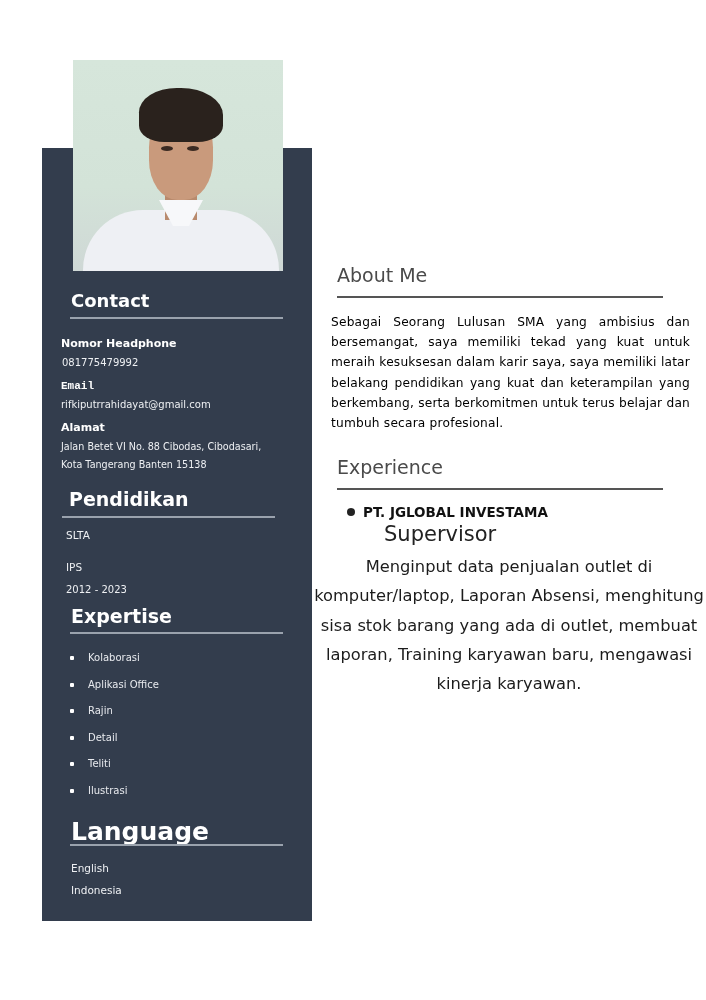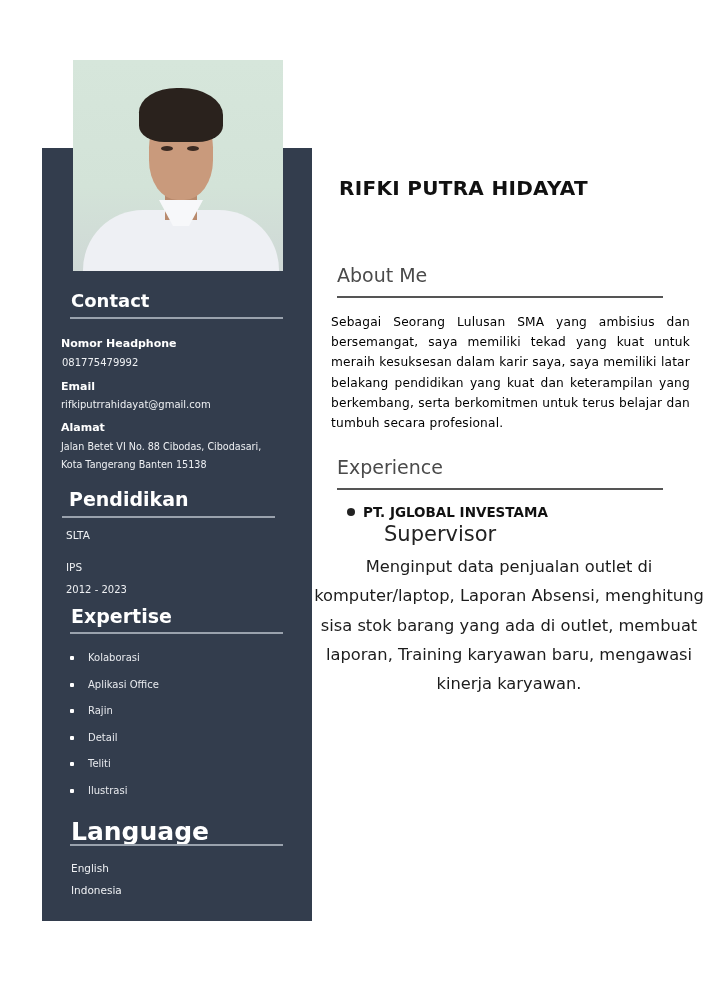--- a/index.html
+++ b/index.html
@@ -99,21 +99,21 @@
     <div class="eye l"></div>
     <div class="eye r"></div>
   </div>
 
   <div class="s-heading" style="left:71px; top:290px; font-size:18px;">Contact</div>
   <div class="s-rule" style="left:70px; top:317px; width:213px;"></div>
 
   <div class="s-label" style="left:61px; top:337px;">Nomor Headphone</div>
   <div class="s-small" style="left:62px; top:357px; font-size:10px;">081775479992</div>
 
-  <div class="s-label" style="left:61px; top:380px;">Email</div>
+  <div class="s-label" style="left:61px; top:380px;font-family:Liberation Mono, monospace;">Email</div>
   <div class="s-small" style="left:61px; top:399px; font-size:10px;">rifkiputrrahidayat@gmail.com</div>
 
   <div class="s-label" style="left:61px; top:421px;">Alamat</div>
   <div class="s-small" style="left:61px; top:441px; font-size:9.6px;">Jalan Betet VI No. 88 Cibodas, Cibodasari,</div>
   <div class="s-small" style="left:61px; top:459px; font-size:9.6px;">Kota Tangerang Banten 15138</div>
 
   <div class="s-heading" style="left:69px; top:488px; font-size:19px;">Pendidikan</div>
   <div class="s-rule" style="left:62px; top:516px; width:213px;"></div>
   <div class="s-small" style="left:66px; top:529px;">SLTA</div>
   <div class="s-small" style="left:66px; top:561px;">IPS</div>
@@ -128,21 +128,20 @@
     <li><span class="dot"></span><span>Detail</span></li>
     <li><span class="dot"></span><span>Teliti</span></li>
     <li><span class="dot"></span><span>Ilustrasi</span></li>
   </ul>
 
   <div class="s-heading" style="left:71px; top:817px; font-size:25px;">Language</div>
   <div class="s-rule" style="left:70px; top:844px; width:213px;"></div>
   <div class="s-small" style="left:71px; top:862px;">English</div>
   <div class="s-small" style="left:71px; top:884px;">Indonesia</div>
 
-  <div class="name">RIFKI PUTRA HIDAYAT</div>
 
   <div class="r-heading" style="top:264px;">About Me</div>
   <div class="r-rule" style="top:296px;"></div>
   <div class="about">Sebagai Seorang Lulusan SMA yang ambisius dan bersemangat, saya memiliki tekad yang kuat untuk meraih kesuksesan dalam karir saya, saya memiliki latar belakang pendidikan yang kuat dan keterampilan yang berkembang, serta berkomitmen untuk terus belajar dan tumbuh secara profesional.</div>
 
   <div class="r-heading" style="top:456px;">Experience</div>
   <div class="r-rule" style="top:488px;"></div>
 
   <div class="exp-dot"></div>
   <div class="exp-company">PT. JGLOBAL INVESTAMA</div>

